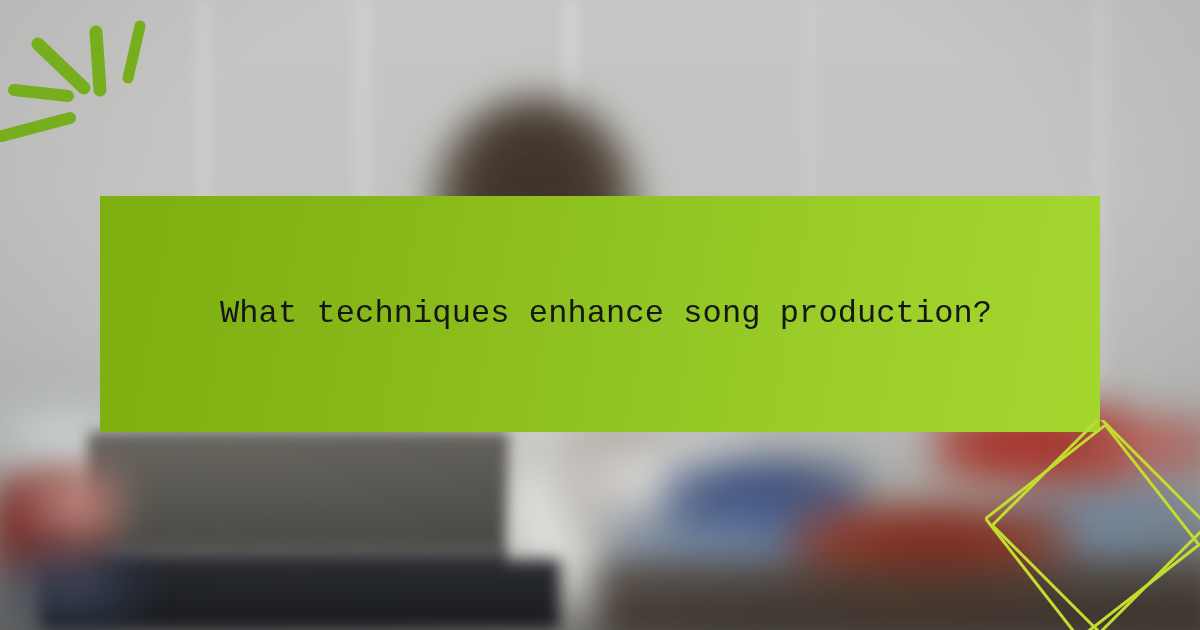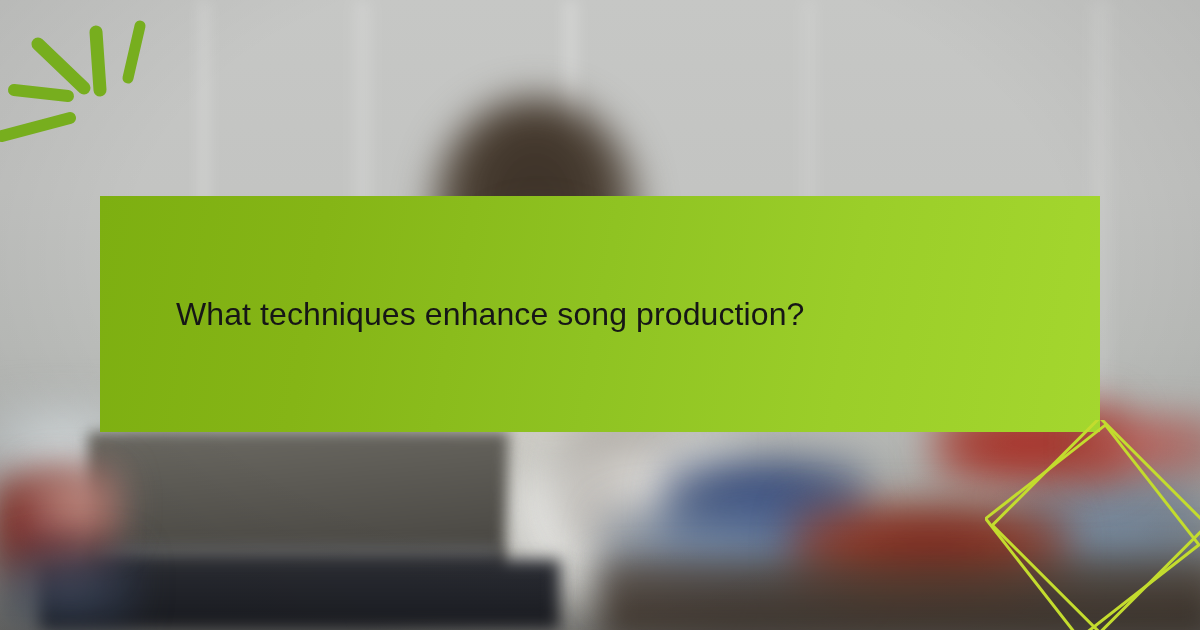--- a/index.html
+++ b/index.html
@@ -211,27 +211,28 @@
     position: absolute;
     left: 100px;
     top: 196px;
     width: 1000px;
     height: 236px;
     background: linear-gradient(100deg, #7DAF11 0%, #85B516 22%, #8FC322 50%, #9BCE29 74%, #A4D72E 100%);
     display: flex;
     align-items: center;
   }
   .banner-text {
-    margin-left: 76px;
+    margin-left: 120px;
     font-size: 32px;
     font-weight: 400;
     color: #161616;
     letter-spacing: .1px;
     white-space: nowrap;
     line-height: 1.2;
+    font-family: Liberation Mono, monospace;
   }
 
   
   .diamonds {
     position: absolute;
     left: 985px;
     top: 420px;
     width: 215px;
     height: 210px;
     pointer-events: none;

